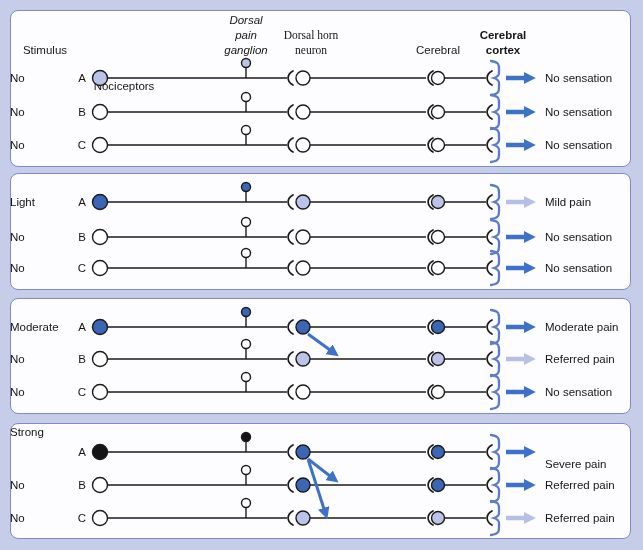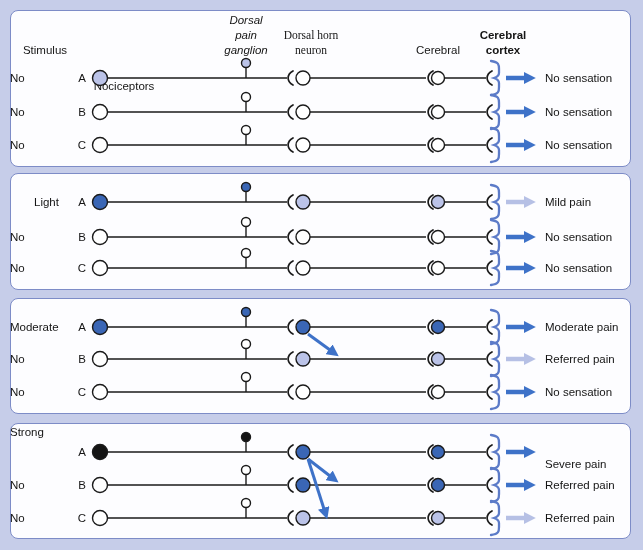--- a/index.html
+++ b/index.html
@@ -42,21 +42,21 @@
   <div id="labels">
       <div class="rowlabel stim" style="left: 10px; top: 70px; width: 58px;">No</div>
       <div class="rowlabel fiber" style="left: 75px; top: 70px;">A</div>
       <div class="rowlabel sens" style="left: 545px; top: 70px;">No sensation</div>
       <div class="rowlabel stim" style="left: 10px; top: 104px; width: 58px;">No</div>
       <div class="rowlabel fiber" style="left: 75px; top: 104px;">B</div>
       <div class="rowlabel sens" style="left: 545px; top: 104px;">No sensation</div>
       <div class="rowlabel stim" style="left: 10px; top: 137px; width: 58px;">No</div>
       <div class="rowlabel fiber" style="left: 75px; top: 137px;">C</div>
       <div class="rowlabel sens" style="left: 545px; top: 137px;">No sensation</div>
-      <div class="rowlabel stim" style="left: 10px; top: 194px; width: 58px; padding-left: 24px;">Light</div>
+      <div class="rowlabel stim" style="left: 10px; top: 194px; width: 58px;">Light</div>
       <div class="rowlabel fiber" style="left: 75px; top: 194px;">A</div>
       <div class="rowlabel sens" style="left: 545px; top: 194px;">Mild pain</div>
       <div class="rowlabel stim" style="left: 10px; top: 229px; width: 58px;">No</div>
       <div class="rowlabel fiber" style="left: 75px; top: 229px;">B</div>
       <div class="rowlabel sens" style="left: 545px; top: 229px;">No sensation</div>
       <div class="rowlabel stim" style="left: 10px; top: 260px; width: 58px;">No</div>
       <div class="rowlabel fiber" style="left: 75px; top: 260px;">C</div>
       <div class="rowlabel sens" style="left: 545px; top: 260px;">No sensation</div>
       <div class="rowlabel stim" style="left: 10px; top: 319px; width: 58px;">Moderate</div>
       <div class="rowlabel fiber" style="left: 75px; top: 319px;">A</div>

